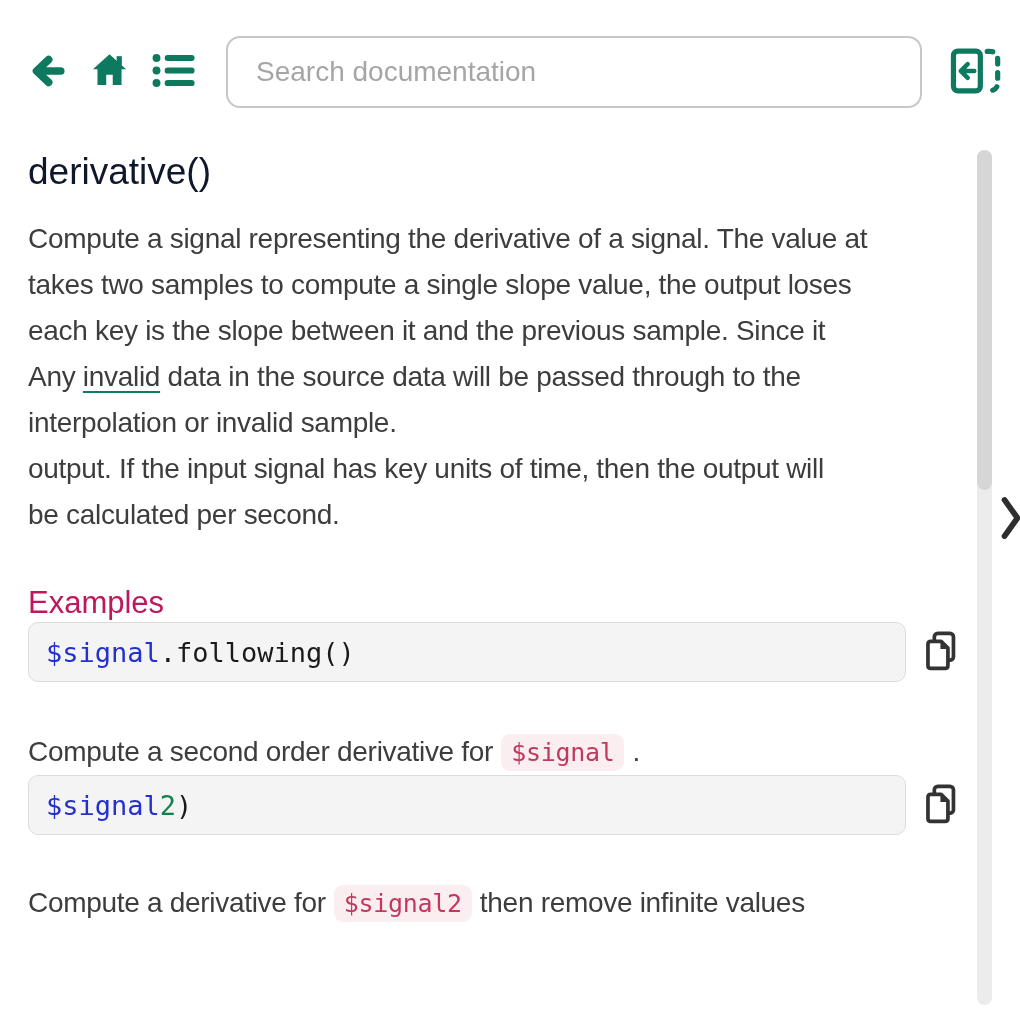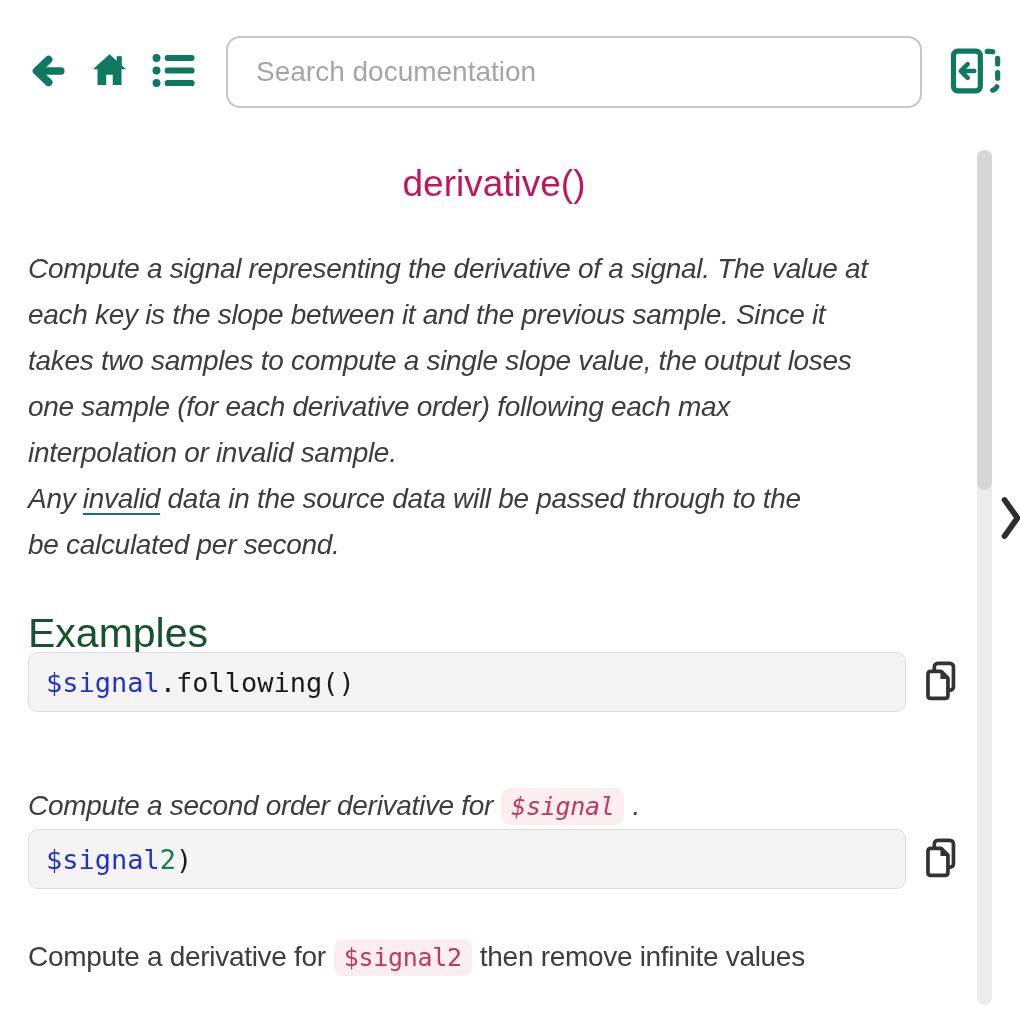--- a/index.html
+++ b/index.html
@@ -28,42 +28,41 @@
     font-size:28px; color:#3d3d3d;
     outline:none;
   }
   .search-input::placeholder { color:#a5a5a5; }
   .collapse-btn { margin-left:auto; }
   
   .content {
     margin:0 0 0 28px; width:932px;
   }
   .page-title {
-    margin:54px 0 0 0;
+    margin:42px 0 0 0;
     font-size:37px; font-weight:400; line-height:44px;
-    color:#be185d;
-    text-align:center;
-  }
-  .para { margin-top:40px;font-style:italic; }
+    color:#0f172a;
+  }
+  .para { margin-top:22px; }
   .text-line {
     font-size:28px; line-height:46px; letter-spacing:-0.3px;
     white-space:nowrap; color:#3d3d3d;
   }
   .doc-link {
     color:#3d3d3d;
     text-decoration:underline;
     text-decoration-color:#107c64;
     text-decoration-thickness:2px;
     text-underline-offset:5px;
     cursor:pointer;
   }
   .section-heading {
     margin:46px 0 0 0;
-    font-size:41px; font-weight:400; line-height:38px;
-    color:#14532d;
+    font-size:31px; font-weight:400; line-height:38px;
+    color:#be185d;
   }
   .example-desc {
     margin-top:24px;
     font-size:28px; line-height:44px; letter-spacing:-0.3px;
     white-space:nowrap;
   }
   .inline-code {
     font-family:"DejaVu Sans Mono", monospace;
     font-size:25px;
     color:#c13a5e; background:#faeef1;
@@ -79,21 +78,21 @@
     display:flex; align-items:center;
     padding:0 17px;
     font-family:"DejaVu Sans Mono", monospace;
     font-size:27px;
     color:#1a1a1a;
     overflow:hidden;
   }
   .tok-var { color:#2531cc; }
   .tok-num { color:#15804d; }
   .copy-btn { margin-left:14px; width:44px; height:48px; }
-  .gap-lg { margin-top:72px;font-style:italic; }
+  .gap-lg { margin-top:48px; }
   
   .scroll-track {
     position:absolute; left:977px; top:150px;
     width:15px; height:855px;
     background:#ececec; border-radius:8px;
   }
   .scroll-thumb {
     position:absolute; left:0; top:0;
     width:15px; height:340px;
     background:#d6d6d6; border-radius:8px;
@@ -145,25 +144,25 @@
     </span>
   </button>
 </div>
 
 <div class="content">
 
   <h1 class="page-title">derivative()</h1>
 
   <div class="para">
     <div class="text-line">Compute a signal representing the derivative of a signal. The value at</div>
+    <div class="text-line">takes two samples to compute a single slope value, the output loses</div>
     <div class="text-line">each key is the slope between it and the previous sample. Since it</div>
-    <div class="text-line">takes two samples to compute a single slope value, the output loses</div>
-    <div class="text-line">one sample (for each derivative order) following each max</div>
+    <div class="text-line"><span>Any </span><a class="doc-link">invalid</a><span> data in the source data will be passed through to the</span></div>
     <div class="text-line">interpolation or invalid sample.</div>
-    <div class="text-line"><span>Any </span><a class="doc-link">invalid</a><span> data in the source data will be passed through to the</span></div>
+    <div class="text-line">output. If the input signal has key units of time, then the output will</div>
     <div class="text-line">be calculated per second.</div>
   </div>
 
   <h2 class="section-heading">Examples</h2>
 
   <div class="code-row">
     <div class="code-block">
         <span class="tok-var">$signal</span>
         <span>.following()</span>
         <span class="tok-num"></span>

